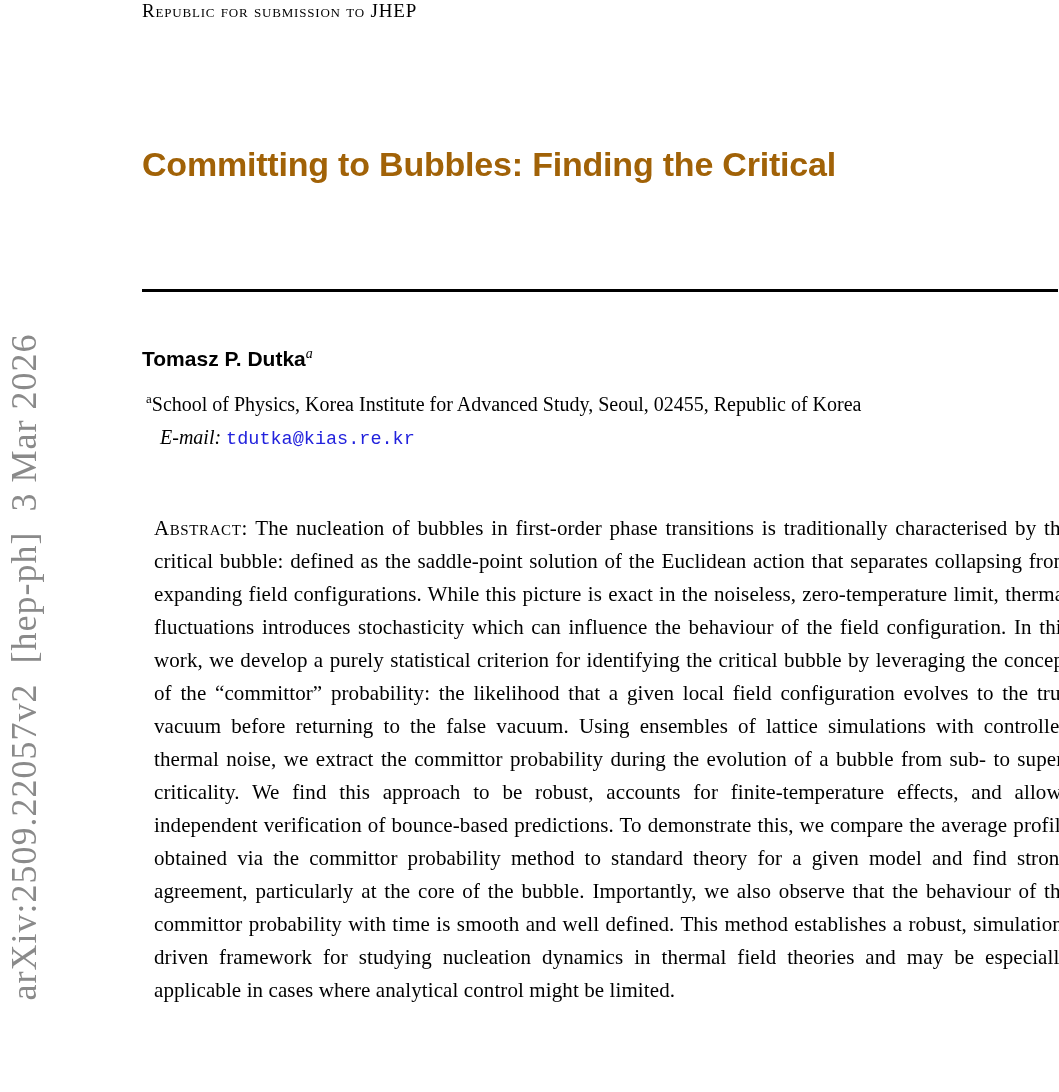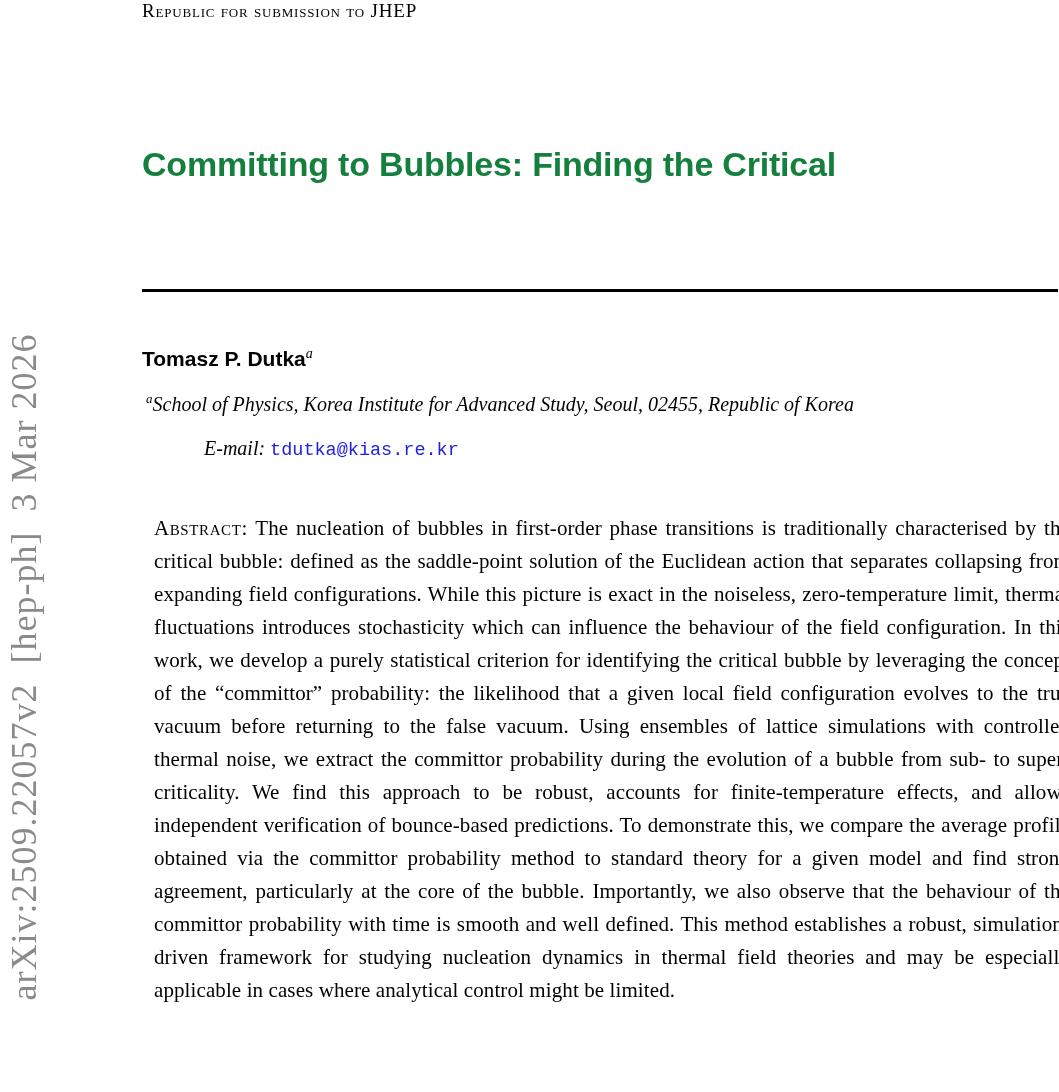--- a/index.html
+++ b/index.html
@@ -52,21 +52,21 @@
   .paper-title {
     position: absolute;
     top: 134px;
     left: 0;
     width: 100%;
     font-family: "Liberation Sans", sans-serif;
     font-weight: 700;
     font-size: 34px;
     line-height: 60px;
     letter-spacing: -0.2px;
-    color: #15803d;
+    color: #a16207;
   }
 
   .rule {
     position: absolute;
     top: 289px;
     left: 0;
     width: 100%;
     height: 3px;
     background: #000000;
   }
@@ -83,33 +83,31 @@
     font-family: "Liberation Serif", serif;
     font-style: italic;
     font-weight: 400;
     font-size: 14px;
   }
 
   .affiliation-line {
     position: absolute;
     top: 391px;
     left: 4px;
-    font-style: italic;
     font-size: 20px;
   }
   .affiliation-line sup {
     font-size: 13px;
   }
 
   .email-line {
     position: absolute;
-    top: 437px;
+    top: 426px;
     left: 18px;
     font-size: 20px;
-    margin-left: 44px;
   }
   .email-label {
     font-style: italic;
   }
   .email-link {
     font-family: "Liberation Mono", monospace;
     font-style: normal;
     font-size: 18.5px;
     color: #2222dd;
     text-decoration: none;

